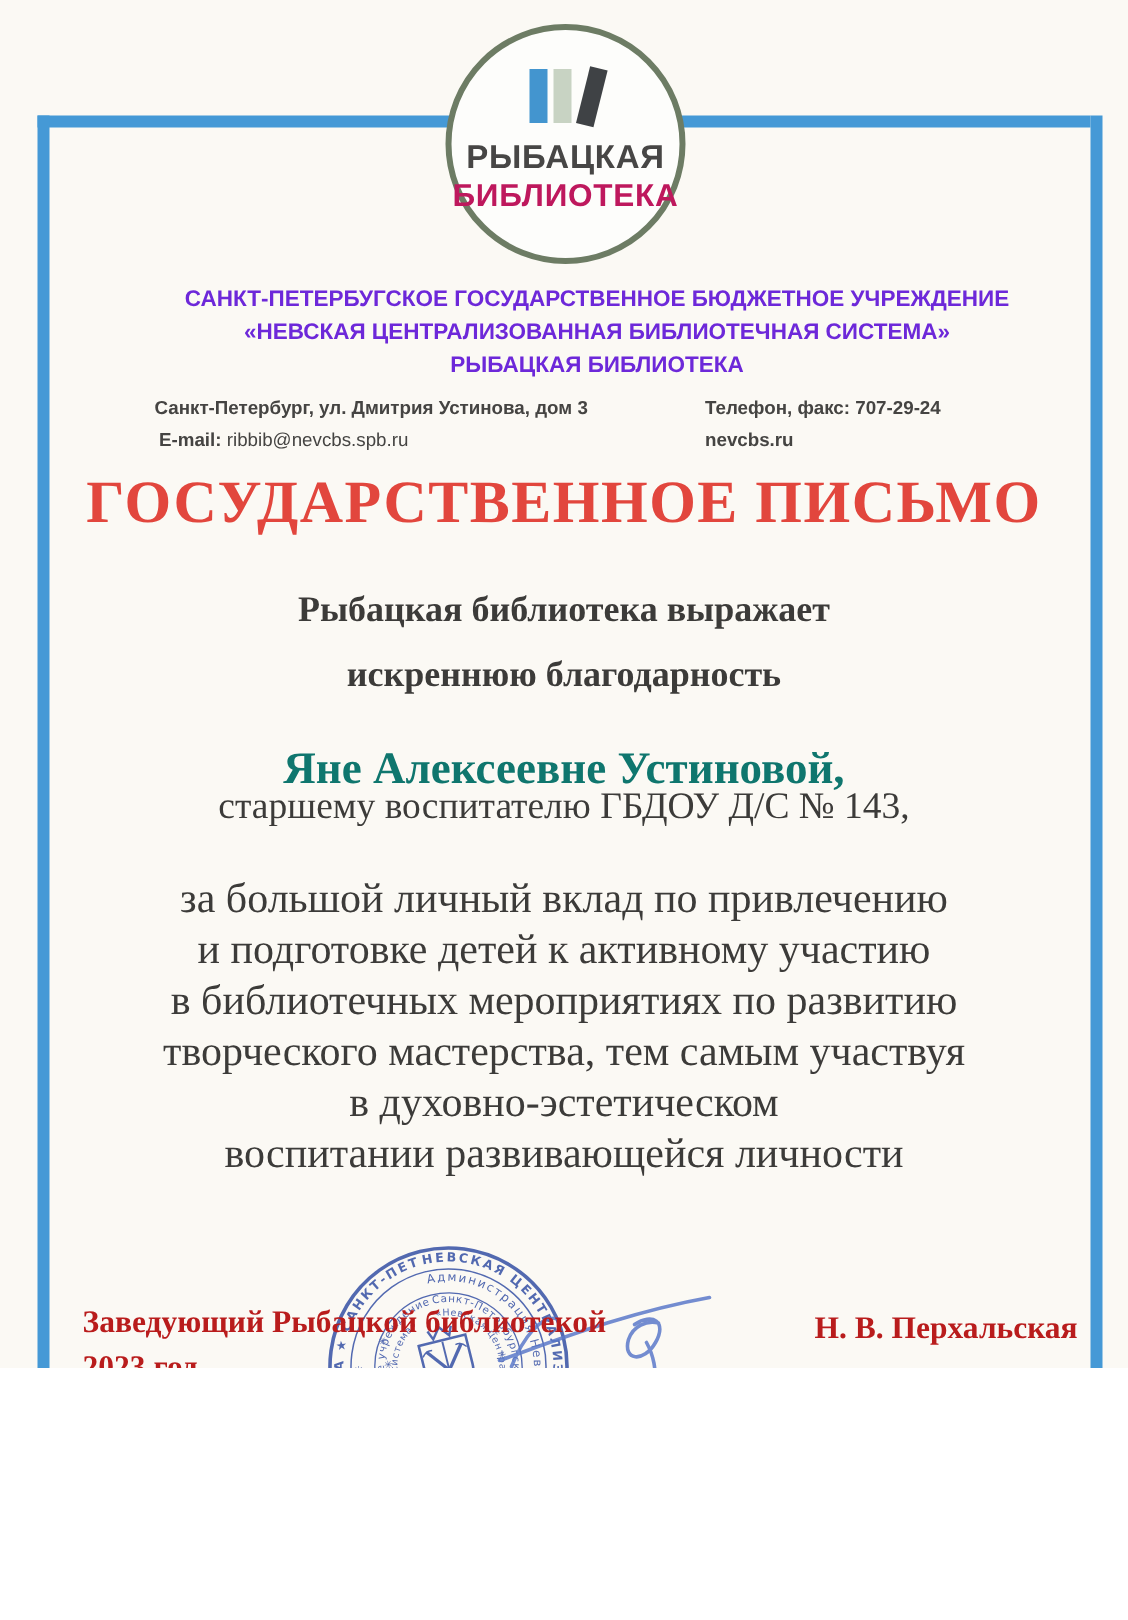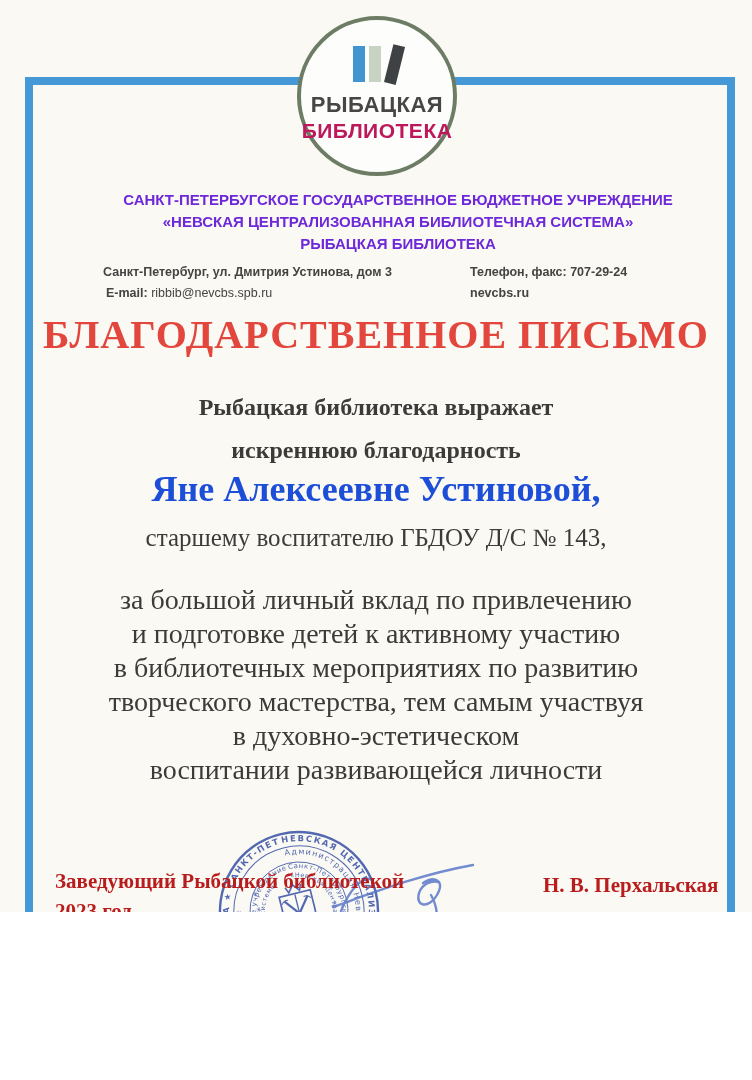--- a/index.html
+++ b/index.html
@@ -16,21 +16,21 @@
   .book{position:absolute;bottom:2px;}
   #logo-line1{top:72px;width:152px;text-align:center;font-weight:bold;font-size:22px;color:#474645;letter-spacing:.5px;}
   #logo-line2{top:99px;width:152px;text-align:center;font-weight:bold;font-size:21px;color:#be185d;letter-spacing:.5px;}
   
   .hdr{font-weight:bold;color:#6d28d9;font-size:15px;line-height:22px;padding-left:22px;}
   .contact{font-size:12.5px;color:#454442;font-weight:bold;line-height:21px;}
   .contact .plain{font-weight:normal;}
   
   #title{top:311px;font-weight:bold;font-size:40px;color:#e2463d;letter-spacing:1px;}
   .body-bold{font-weight:bold;color:#3c3b39;font-size:24px;line-height:43px;}
-  #recipient{top:468px;font-weight:bold;font-size:36px;color:#1d4ed8;}
+  #recipient{top:496px;font-weight:bold;font-size:30px;color:#0f766e;}
   #role{top:524px;font-size:25px;color:#3c3b39;}
   .reason{font-size:28px;color:#3c3b39;line-height:34px;}
   .foot{font-weight:bold;color:#b91c1c;font-size:21px;line-height:30px;z-index:6;text-align:center;}
   svg{display:block;}
 </style>
 </head>
 <body>
 
 <div id="page">
 
@@ -61,21 +61,21 @@
   <div class="abs center sans hdr" style="top:233px;">РЫБАЦКАЯ БИБЛИОТЕКА</div>
 
   <div class="abs sans contact" style="left:103px;top:262px;">Санкт-Петербург, ул. Дмитрия Устинова, дом 3</div>
   <div class="abs sans contact" style="left:106px;top:283px;">
     <span>E-mail:</span>
     <span class="plain">ribbib@nevcbs.spb.ru</span>
   </div>
   <div class="abs sans contact" style="left:470px;top:262px;">Телефон, факс: 707-29-24</div>
   <div class="abs sans contact" style="left:470px;top:283px;">nevcbs.ru</div>
 
-  <div id="title" class="abs center serif">БЛАГОДАРСТВЕННОЕ ПИСЬМО</div>
+  <div id="title" class="abs center serif">ГОСУДАРСТВЕННОЕ ПИСЬМО</div>
 
   <div class="abs center serif body-bold" style="top:386px;">Рыбацкая библиотека выражает</div>
   <div class="abs center serif body-bold" style="top:429px;">искреннюю благодарность</div>
 
   <div id="recipient" class="abs center serif">Яне Алексеевне Устиновой,</div>
   <div id="role" class="abs center serif">старшему воспитателю ГБДОУ Д/С № 143,</div>
 
   <div class="abs center serif reason" style="top:583px;">за большой личный вклад по привлечению</div>
   <div class="abs center serif reason" style="top:617px;">и подготовке детей к активному участию</div>
   <div class="abs center serif reason" style="top:651px;">в библиотечных мероприятиях по развитию</div>

